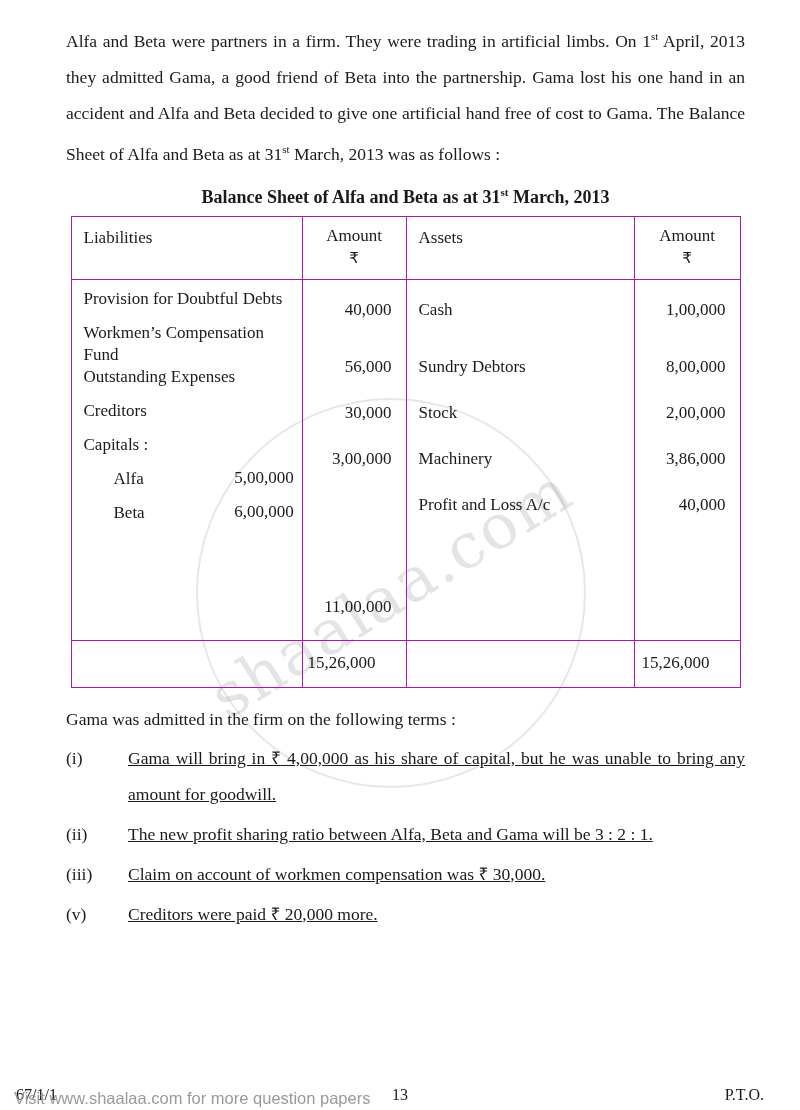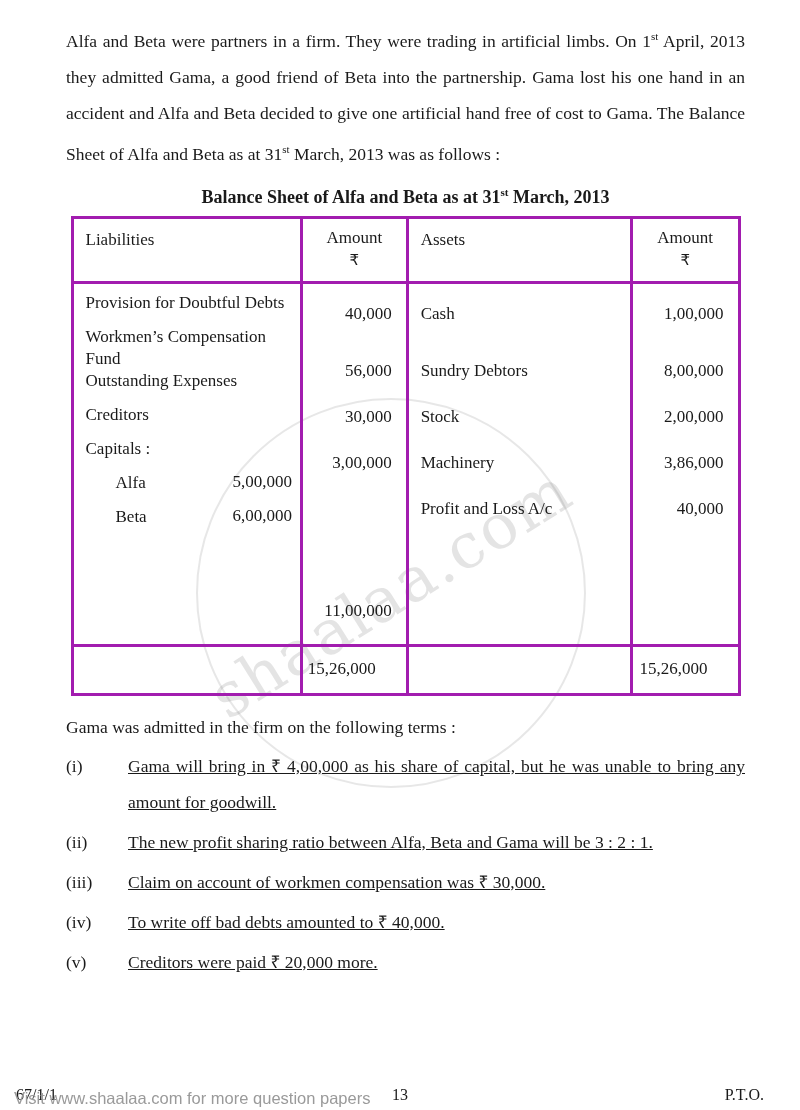--- a/index.html
+++ b/index.html
@@ -76,21 +76,21 @@
   
   table.bs {
     border-collapse: collapse;
     width: 670px;
     margin: 0 auto;
     position: relative;
     z-index: 10;
     background: transparent;
   }
   table.bs td {
-    border: 3px solid #a21caf;
+    border: 1px solid #a21caf;
     font-size: 17px;
     padding: 0;
     vertical-align: top;
   }
   .col-liab   { width: 232px; }
   .col-amt1   { width: 103px; }
   .col-assets { width: 230px; }
   .col-amt2   { width: 105px; }
 
   .hdr-cell {
@@ -317,24 +317,20 @@
   </div>
   <div class="item">
     <div class="marker">(ii)</div>
     <div class="itext">The new profit sharing ratio between Alfa, Beta and Gama will be 3 : 2 : 1.</div>
   </div>
   <div class="item">
     <div class="marker">(iii)</div>
     <div class="itext">Claim on account of workmen compensation was ₹ 30,000.</div>
   </div>
   <div class="item">
-    <div class="marker">(iv)</div>
-    <div class="itext">To write off bad debts amounted to ₹ 40,000.</div>
-  </div>
-  <div class="item">
     <div class="marker">(v)</div>
     <div class="itext">Creditors were paid ₹ 20,000 more.</div>
   </div>
 
   <div class="footer">
     <span class="left">67/1/1</span>
     <span class="center">13</span>
     <span class="right">P.T.O.</span>
   </div>
   <div class="visit-bar">Visit www.shaalaa.com for more question papers</div>

